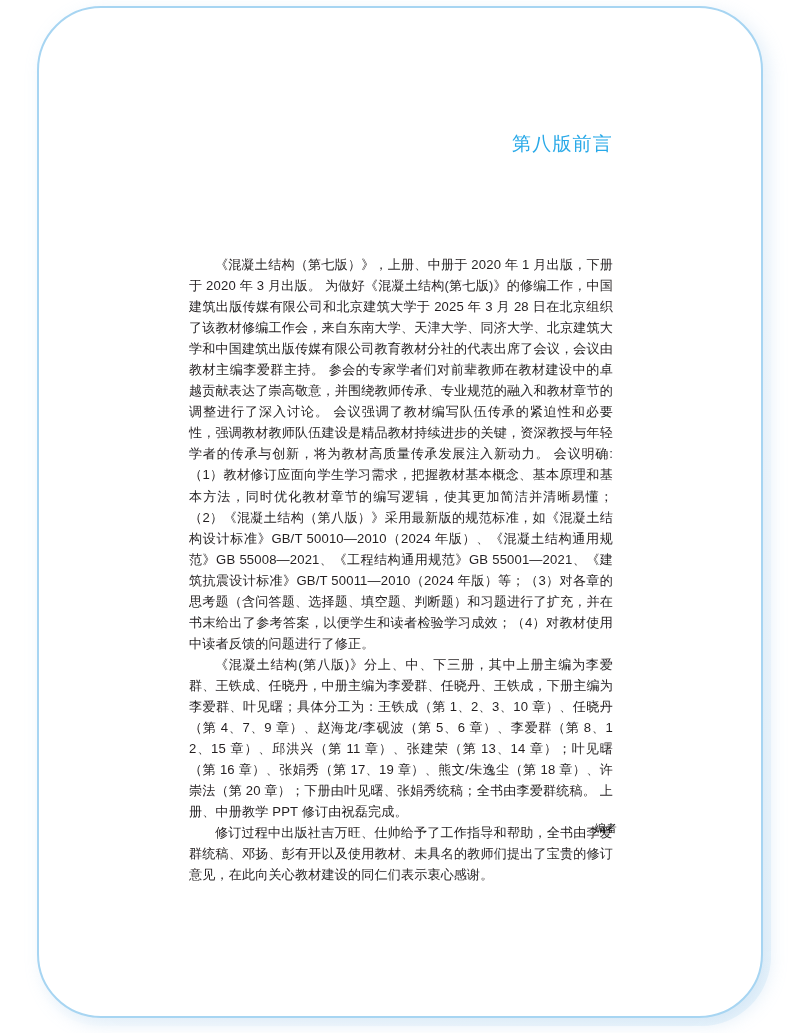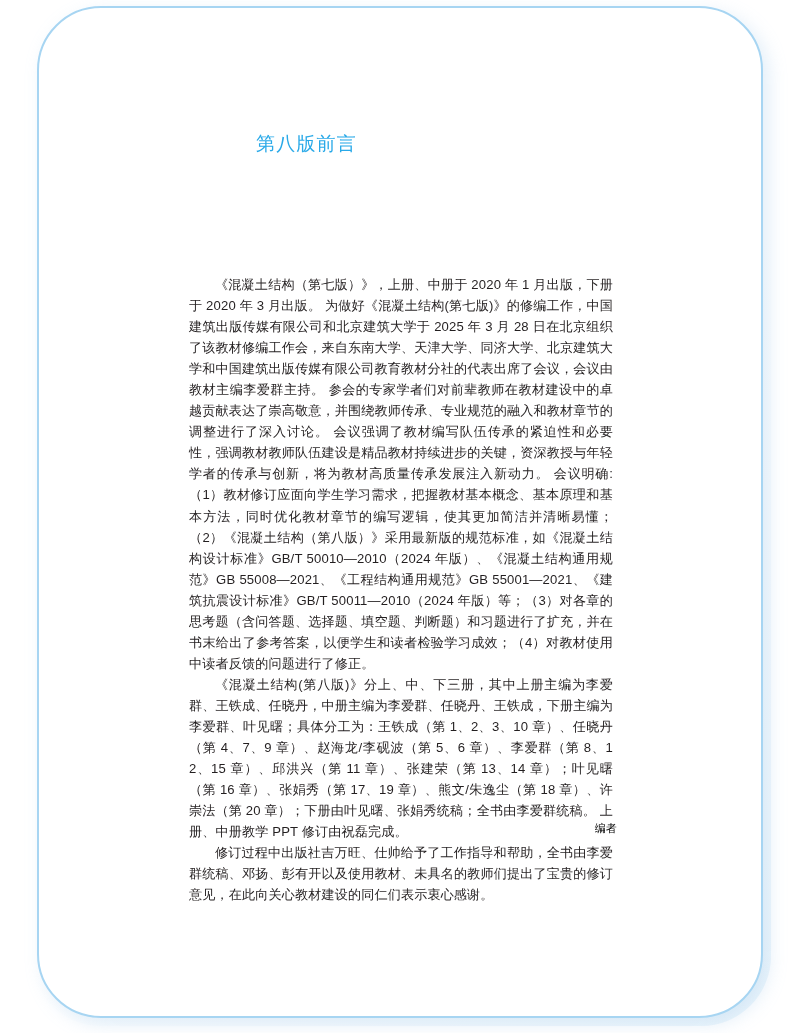--- a/index.html
+++ b/index.html
@@ -47,38 +47,37 @@
     top: 0;
     width: 800px;
     height: 1033px;
   }
 
   #title-row {
     position: absolute;
     left: 0;
     top: 118px;
     width: 613px;
-    text-align: center;
+    text-align: right;
   }
   #doc-title {
     display: inline-block;
     color: #29a9e8;
     font-size: 19px;
     letter-spacing: 1.2px;
     font-weight: normal;
     line-height: 26px;
     white-space: nowrap;
   }
 
   #body-block {
     position: absolute;
     left: 189px;
     top: 254px;
     width: 424px;
-    margin-top: 20px;
   }
 
   p.para {
     margin: 0;
     padding: 0;
     color: #231f20;
     font-size: 13.1px;
     line-height: 21.05px;
     text-align: justify;
     text-justify: inter-ideograph;

